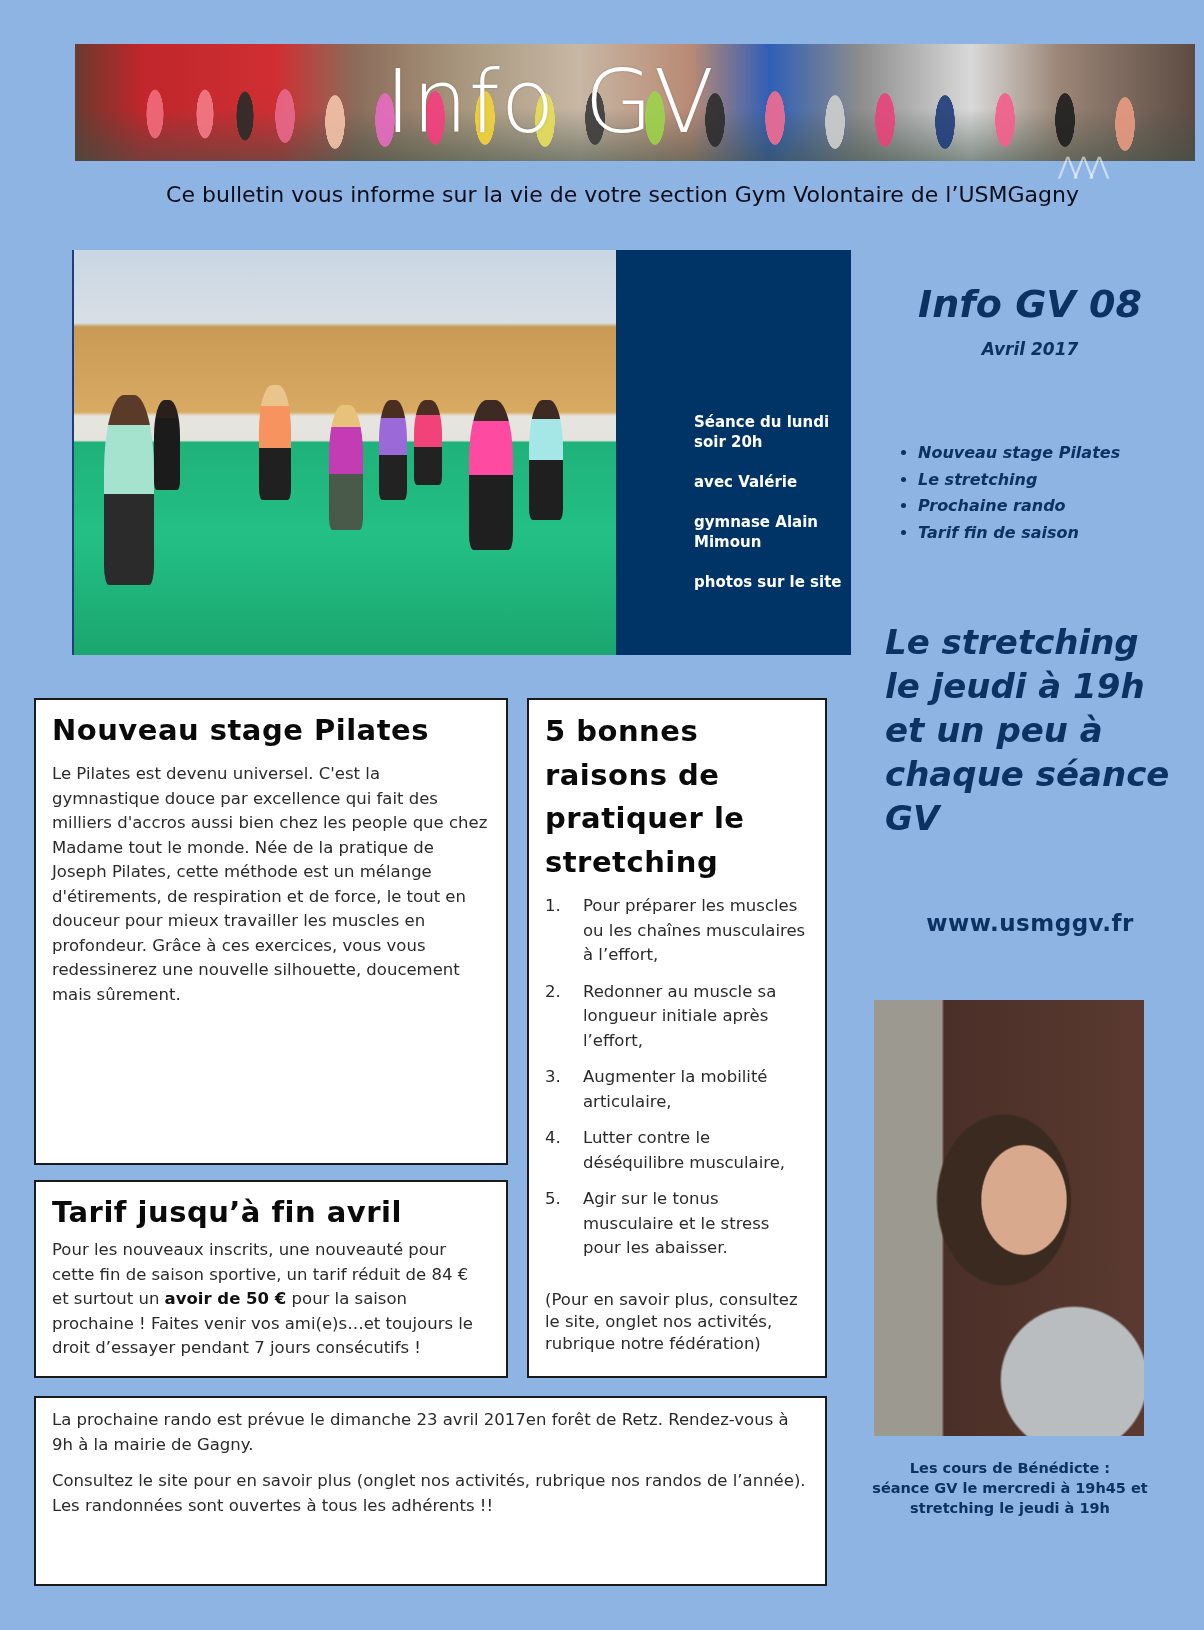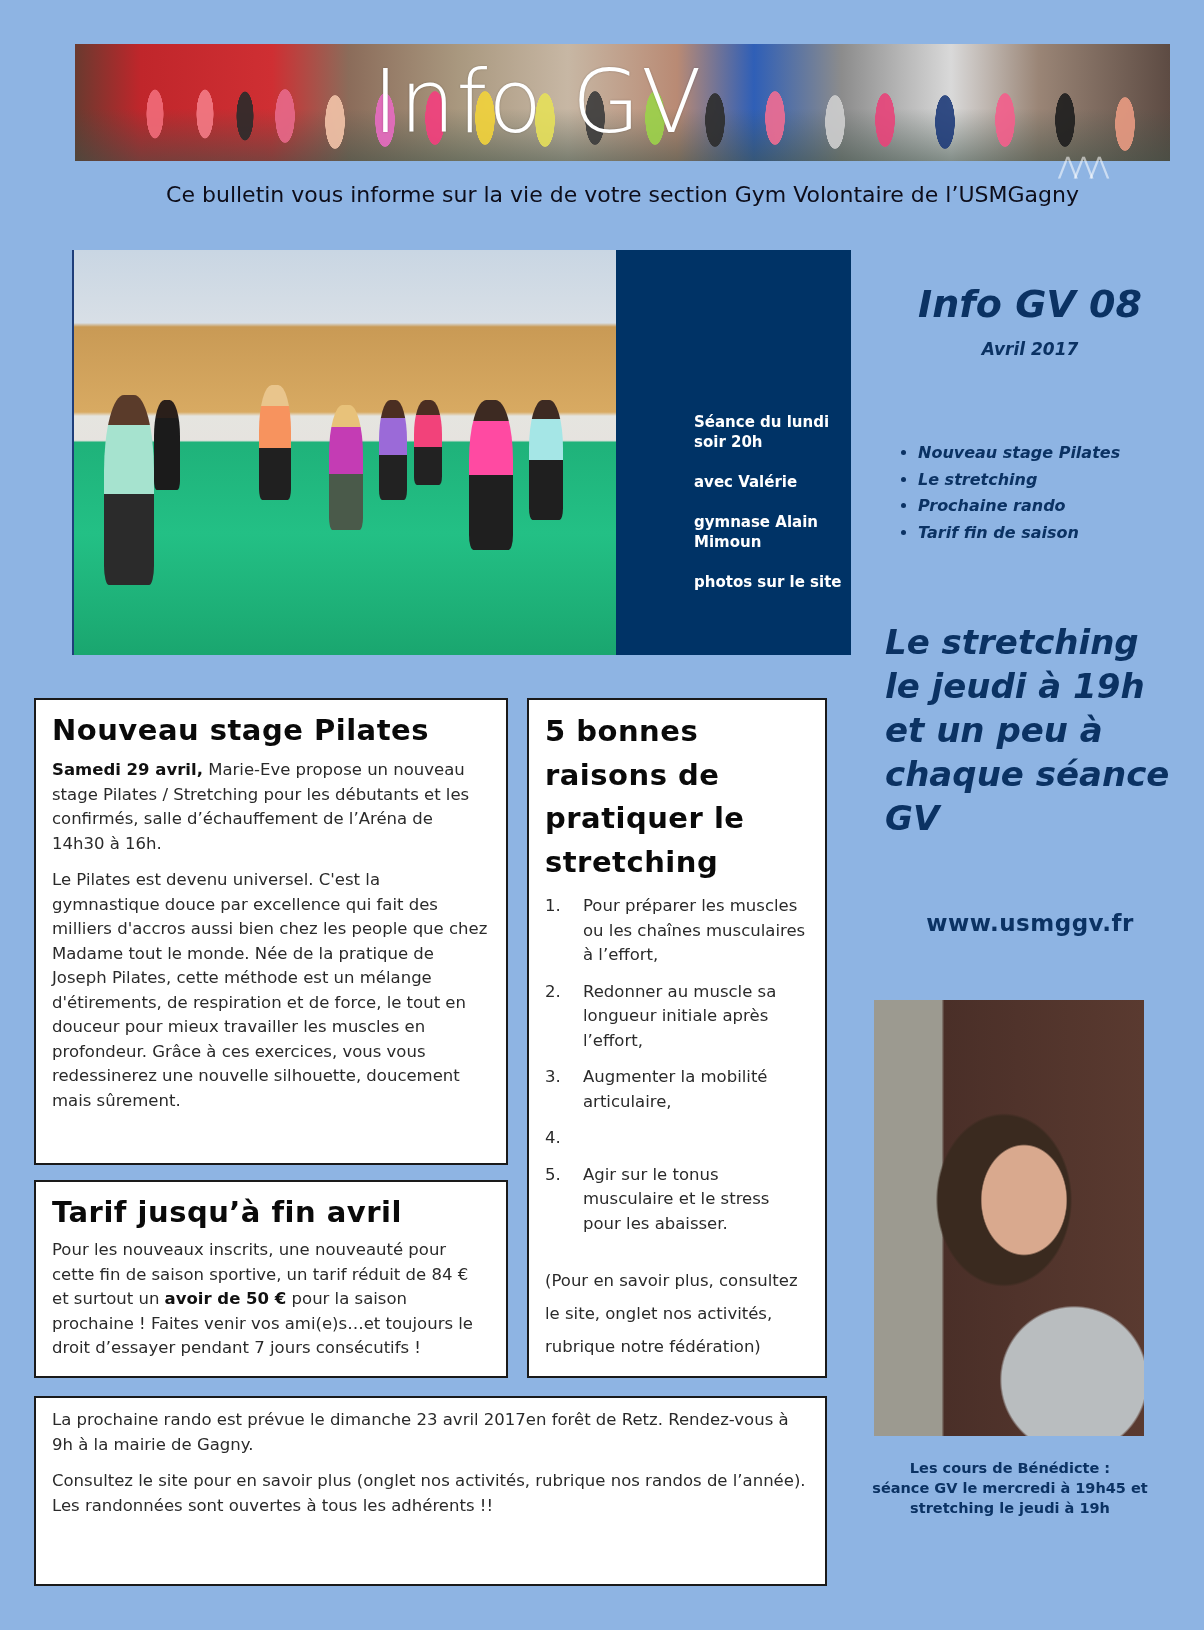--- a/index.html
+++ b/index.html
@@ -11,20 +11,21 @@
   }
   .abs { position:absolute; }
 
   
   #banner {
     left:75px; top:44px; width:1095px; height:117px;
     background:
       linear-gradient(180deg, rgba(0,0,0,0) 55%, rgba(60,80,70,0.55) 100%),
       linear-gradient(90deg,#6a3a2f 0%,#c0262b 6%,#cf2f33 18%,#8b6c5a 25%,#a9987f 35%,#c7b7a4 45%,#b98a74 55%,#2f5fb7 62%,#8c8c8c 70%,#d9d9d9 80%,#9a8576 88%,#5d4b43 100%);
     overflow:hidden;
+    padding-left:25px;
   }
   #banner .people {
     position:absolute; inset:0;
     background:
       radial-gradient(ellipse 14px 40px at 80px 70px,#f26c7a 60%,transparent 62%),
       radial-gradient(ellipse 14px 40px at 130px 70px,#f47b86 60%,transparent 62%),
       radial-gradient(ellipse 14px 40px at 170px 72px,#2b2b2b 60%,transparent 62%),
       radial-gradient(ellipse 16px 44px at 210px 72px,#e8698a 60%,transparent 62%),
       radial-gradient(ellipse 16px 44px at 260px 78px,#f3c4a9 60%,transparent 62%),
       radial-gradient(ellipse 16px 44px at 310px 76px,#e86cc2 60%,transparent 62%),
@@ -133,21 +134,21 @@
   #box-rando { left:34px; top:1396px; width:793px; height:190px; }
 
   #box-pilates .intro { margin-top:8px; }
   #box-pilates .body { margin-top:12px; }
   #box-pilates .cta { margin-top:12px; font-weight:bold; color:#111; font-size:16px; }
   #box-tarif h2 { margin-bottom:6px; }
   #box-reasons h2 { font-size:29px; line-height:43.5px; margin-bottom:10px; padding-left:0; }
   #box-reasons ol { margin:0; padding:0; list-style:none; }
   #box-reasons li { display:flex; font-size:16.5px; line-height:24.5px; margin-bottom:12px; }
   #box-reasons li .num { width:38px; flex:0 0 38px; }
-  #box-reasons .note { font-size:16.5px; line-height:33px;margin-top:28px; }
+  #box-reasons .note { font-size:16.5px; line-height:22px;margin-top:28px; }
   #box-rando h2 { margin-bottom:8px; }
   #box-rando p + p { margin-top:12px; }
   b { color:#111; }
 </style>
 </head>
 <body>
 
 <div id="banner" class="abs">
   <div class="people"></div>
   <div id="banner-title">Info GV</div>
@@ -185,21 +186,20 @@
 <div id="website" class="abs navy">www.usmggv.fr</div>
 <div id="portrait" class="abs"></div>
 <div id="portrait-caption" class="abs navy">
   <div>Les cours de Bénédicte :</div>
   <div>séance GV le mercredi à 19h45 et</div>
   <div>stretching le jeudi à 19h</div>
 </div>
 
 <div id="box-pilates" class="box">
   <h2>Nouveau stage Pilates</h2>
-  <p class="intro"><b>Samedi  29 avril,</b><span> Marie-Eve propose un nouveau stage Pilates / Stretching pour les débutants et les confirmés, salle d’échauffement de l’Aréna de 14h30 à 16h.</span></p>
   <p class="body">Le Pilates est devenu universel. C'est la gymnastique douce par excellence qui fait des milliers d'accros aussi bien chez les people que chez Madame tout le monde. Née de la pratique de Joseph Pilates, cette méthode est un mélange d'étirements, de respiration et de force, le tout en douceur pour mieux travailler les muscles en profondeur. Grâce à ces exercices, vous vous redessinerez une nouvelle silhouette, doucement mais sûrement.</p>
 </div>
 
 <div id="box-tarif" class="box">
   <h2>Tarif jusqu’à fin avril</h2>
   <p><span>Pour les nouveaux inscrits, une nouveauté pour cette fin de saison sportive, un tarif réduit de 84 € et surtout un </span><b>avoir de 50 €</b><span> pour la saison prochaine ! Faites venir vos ami(e)s…et toujours le droit d’essayer pendant 7 jours consécutifs !</span></p>
 </div>
 
 <div id="box-reasons" class="box">
   <h2> 5 bonnes raisons de pratiquer le stretching</h2>
@@ -211,20 +211,21 @@
     <li>
         <span class="num">2.</span>
         <span>Redonner au muscle sa longueur initiale après l’effort,</span>
       </li>
     <li>
         <span class="num">3.</span>
         <span>Augmenter la mobilité articulaire,</span>
       </li>
     <li>
         <span class="num">4.</span>
+        <span>Lutter contre le déséquilibre musculaire,</span>
       </li>
     <li>
         <span class="num">5.</span>
         <span>Agir sur le tonus musculaire et le stress pour les abaisser.</span>
       </li>
   </ol>
   <p class="note">(Pour en savoir plus, consultez le site, onglet nos activités, rubrique notre fédération)</p>
 </div>
 
 <div id="box-rando" class="box">

